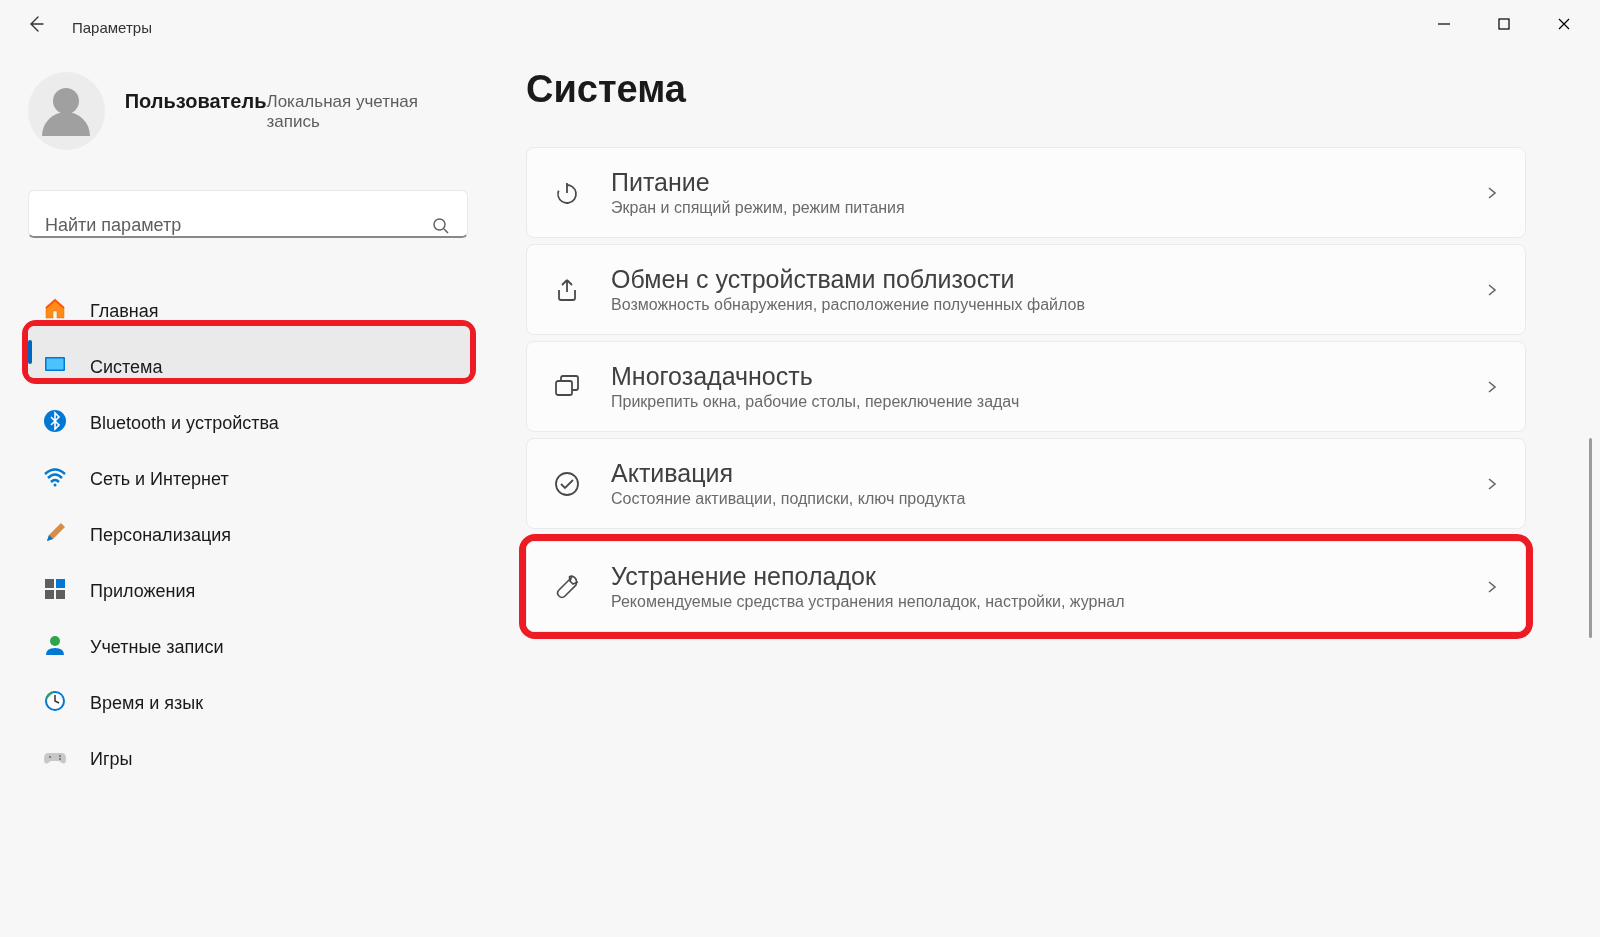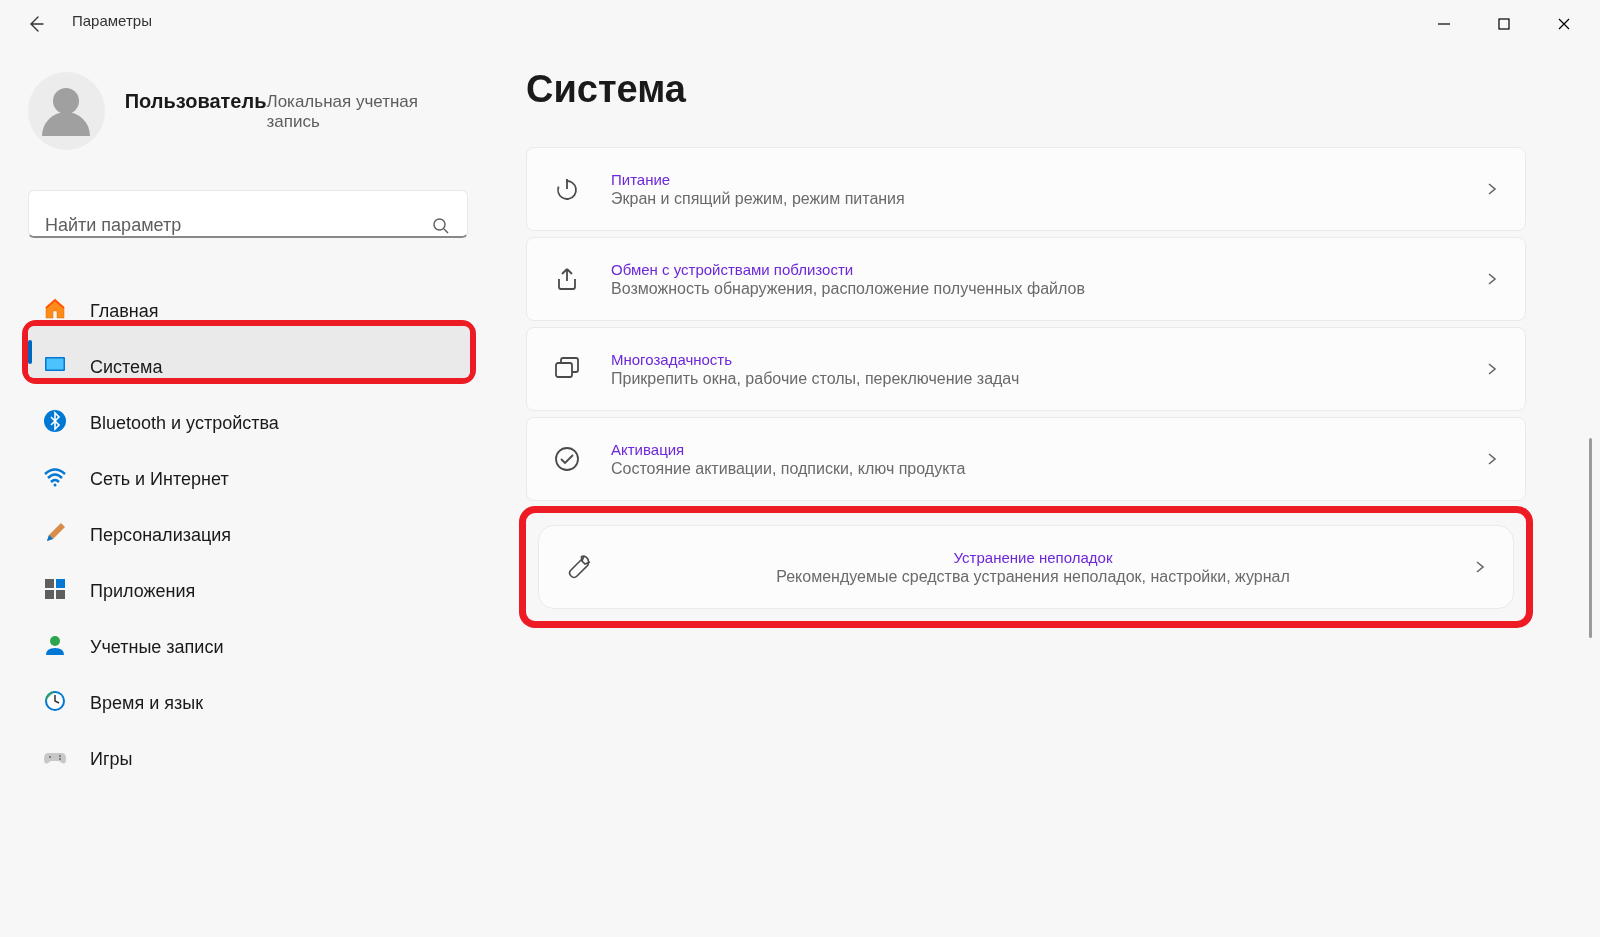--- a/index.html
+++ b/index.html
@@ -5,21 +5,21 @@
     * { margin: 0; padding: 0; box-sizing: border-box; font-family: 'Segoe UI', sans-serif; }
     body { background: #f7f7f7; width: 1600px; height: 937px; overflow: hidden; position: relative; }
     
     .titlebar {
       height: 48px;
       display: flex;
       align-items: center;
       justify-content: space-between;
       padding: 0 8px 0 24px;
     }
-    .titlebar-left { display: flex; align-items: flex-start; gap: 24px; }
+    .titlebar-left { display: flex; align-items: flex-end; gap: 24px; }
     .back-btn { width: 24px; height: 24px; display: flex; align-items: center; justify-content: center; cursor: pointer; }
     .app-title { font-size: 15px; color: #333; }
     .window-controls { display: flex; gap: 4px; }
     .window-btn { width: 56px; height: 40px; display: flex; align-items: center; justify-content: center; cursor: pointer; }
     
     .content { display: flex; height: calc(100% - 48px); }
     
     .sidebar { width: 490px; padding: 24px 20px 0 28px; }
     
     .user-block { display: flex; align-items: center; gap: 20px; margin-bottom: 40px; padding-left: 0; }
@@ -63,26 +63,26 @@
     .page-title { font-size: 38px; font-weight: 600; color: #1a1a1a; margin-bottom: 36px; }
     
     .cards { display: flex; flex-direction: column; gap: 6px; width: 100%; max-width: 1000px; }
     .card {
       background: #fcfcfc; border: 1px solid #eaeaea; border-radius: 8px;
       display: flex; align-items: center; padding: 20px 24px; gap: 28px; cursor: pointer;
       min-height: 84px;
     }
     .card-icon { width: 32px; height: 32px; display: flex; align-items: center; justify-content: center; flex-shrink: 0; }
     .card-text { flex: 1; display: flex; flex-direction: column; gap: 2px; }
-    .card-title { font-size: 15px; font-weight: 400; color: #6d28d9; }
+    .card-title { font-size: 25px; font-weight: 400; color: #404040; }
     .card-subtitle { font-size: 16px; color: #6a6a6a; }
     .card-chevron { width: 18px; height: 18px; display: flex; align-items: center; justify-content: center; }
     
     .card-highlight-wrapper { border: 7px solid #ed1c24; border-radius: 16px; padding: 0; margin: -1px -7px; }
-    .card-highlight-wrapper .card { border-radius: 16px; margin: 12px; text-align: center; }
+    .card-highlight-wrapper .card { border-radius: 8px; margin: 0; }
     
     .scrollbar-indicator {
       position: absolute; right: 8px; top: 390px; width: 3px; height: 200px;
       background: #9b9b9b; border-radius: 2px;
     }
   </style>
 </head>
 <body>
 
 <div class="titlebar">

